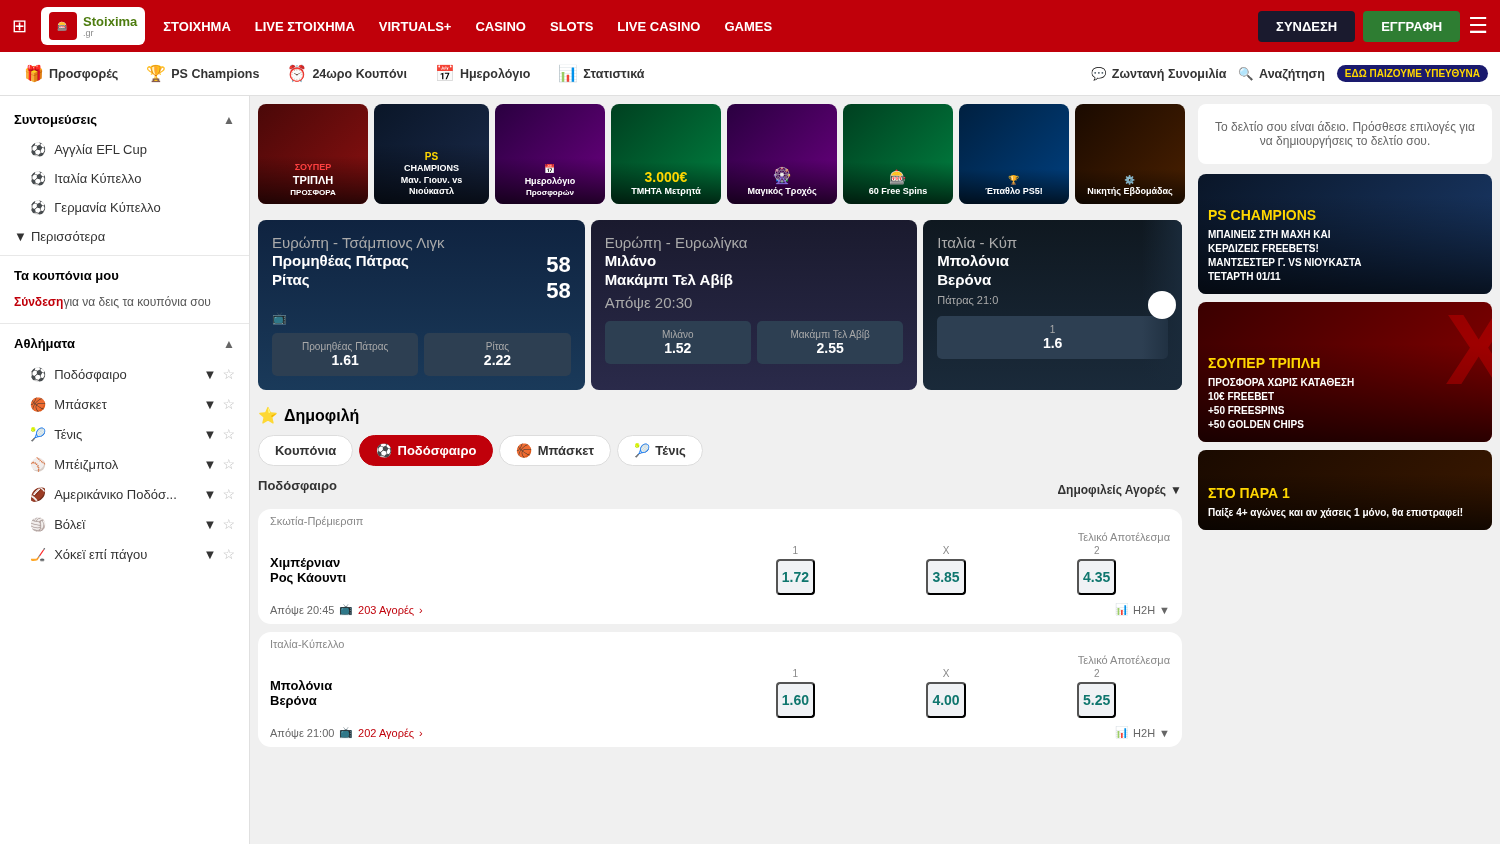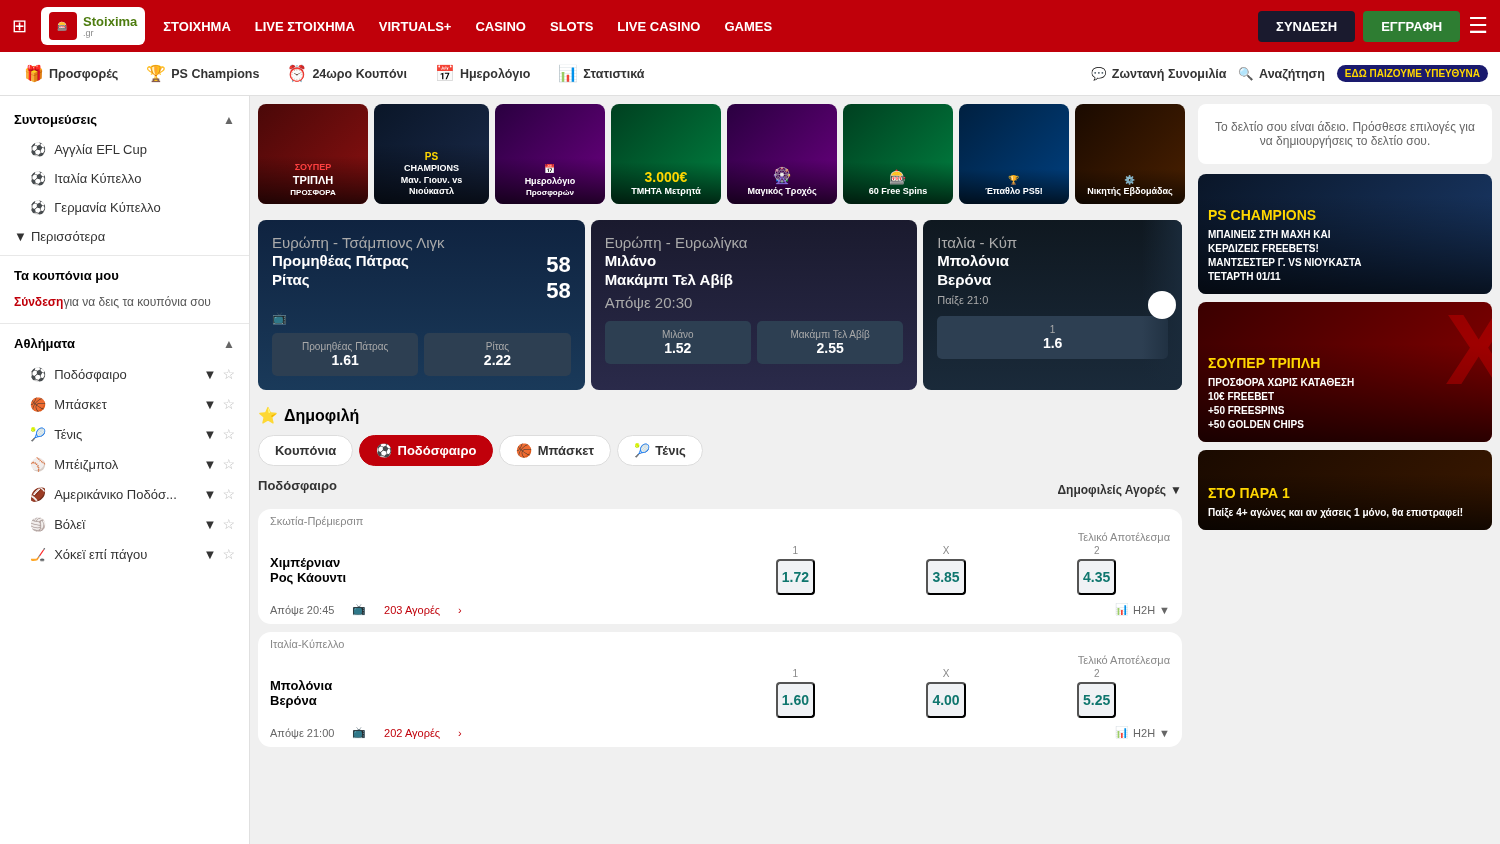--- a/index.html
+++ b/index.html
@@ -133,21 +133,21 @@
     .match-section-title { font-weight: 700; font-size: 13px; margin-bottom: 8px; color: #333; }
     .match-row {
       background: #fff; border-radius: 13px; margin-bottom: 4px; overflow: hidden;
     }
     .odds-cell {
       flex: 1; background: #f0f2f5; border-radius: 4px; padding: 8px 4px;
       text-align: center; font-size: 14px; font-weight: 700; cursor: pointer;
       color: #0f766e;
     }
     .match-footer { display: flex; align-items: center; justify-content: space-between; padding: 4px 12px 8px; }
-    .match-time { font-size: 11px; color: #666; display: flex; align-items: center; gap: 18px; }
+    .match-time { font-size: 11px; color: #666; display: flex; align-items: center; gap: 5px; }
     .h2h-link { display: flex; align-items: center; gap: 4px; font-size: 11px; color: #666; cursor: pointer; }
     .market-type-header {
       display: flex; justify-content: flex-end; font-size: 11px; color: #888; padding: 4px 12px 2px;
     }
 
     
     .right-panel { width: 310px; min-width: 310px; background: #f0f0f0; padding: 8px; overflow-y: auto; }
     .betslip-header { display: flex; align-items: center; gap: 8px; margin-bottom: 8px; }
     .betslip-tab {
       flex: 1; padding: 10px; border-radius: 6px; text-align: center;
@@ -462,21 +462,21 @@
         </div>
       </div>
 
       <div class="live-card" style="background: linear-gradient(180deg,#0f1820,#1a2a3a); flex: 0.85; position:relative; overflow:hidden;">
         <div style="position:absolute; right:0; top:0; bottom:0; width:40px; background:linear-gradient(to right, transparent, #1a2a3a); display:flex; align-items:center; justify-content:center;">
           <div style="background:#fff; border-radius:50%; width:28px; height:28px; display:flex; align-items:center; justify-content:center; font-size:16px; cursor:pointer; z-index:2;">›</div>
         </div>
         <div class="live-card-league">Ιταλία - Κύπ</div>
         <div class="live-card-teams">Μπολόνια</div>
         <div class="live-card-teams" style="margin-bottom:6px;">Βερόνα</div>
-        <div style="font-size:11px; color:#aaa; margin-bottom:10px;">Παίξε 21:0</div>
+        <div style="font-size:11px; color:#aaa; margin-bottom:10px;">Πάτρας 21:0</div>
         <div class="live-card-odds">
           <button class="odds-btn">
             <div class="odds-btn-label">1</div>
             <div class="odds-btn-val">1.6</div>
           </button>
         </div>
       </div>
     </div>
 
     <div class="popular-section">

